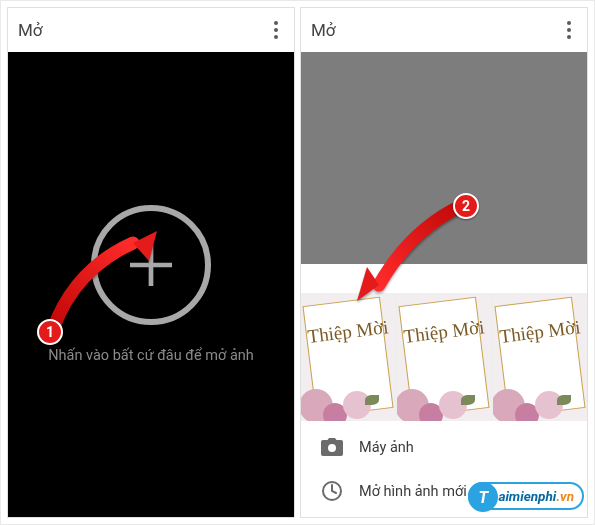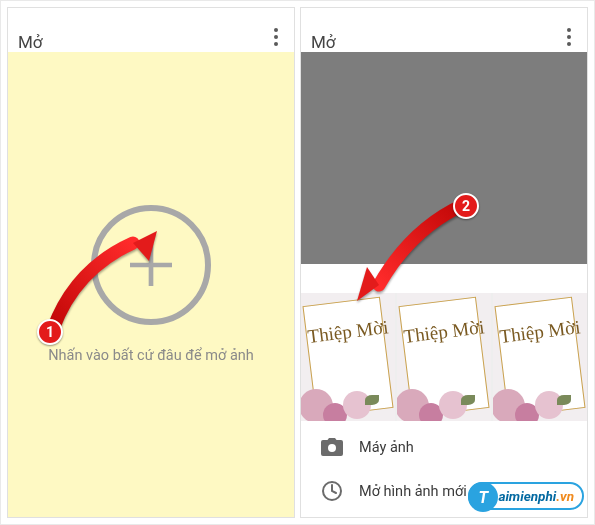--- a/index.html
+++ b/index.html
@@ -1,26 +1,26 @@
 <!DOCTYPE html>
 <html><head>
 <meta charset="utf-8">
 <style>
   *{box-sizing:border-box;margin:0;padding:0;font-family:Roboto,Arial,sans-serif}
   body{background:#fff}
   .stage{width:595px;height:525px;position:relative;border:1px solid #e9e9e9}
   .shot{position:absolute;top:6px;bottom:6px;border:1px solid #e0e0e0;background:#fff;overflow:hidden}
   .shot-left{left:6px;width:288px}
   .shot-right{right:6px;width:288px}
-  .appbar{height:44px;display:flex;align-items:flex-end;justify-content:space-between;padding:0 10px}
+  .appbar{height:44px;display:flex;align-items:center;justify-content:space-between;padding:0 10px}
   .title{font-size:17px;color:#444}
   .dots{display:flex;flex-direction:column;gap:3px;cursor:pointer;padding:6px}
   .dots span{width:4px;height:4px;border-radius:50%;background:#5a5a5a}
   
-  .empty-body{position:absolute;top:44px;left:0;right:0;bottom:0;background:#fef9c3;display:flex;flex-direction:column;align-items:center;justify-content:center}
+  .empty-body{position:absolute;top:44px;left:0;right:0;bottom:0;background:#000000;display:flex;flex-direction:column;align-items:center;justify-content:center}
   .plus-circle{width:120px;height:120px;border-radius:50%;border:6px solid #a8a8a8;display:flex;align-items:center;justify-content:center}
   .plus-circle svg{width:56px;height:56px}
   .hint{margin-top:22px;color:#8a8a8a;font-size:14.5px;text-align:center;padding:0 6px}
   
   .dim{position:absolute;top:44px;left:0;right:0;height:212px;background:#7d7d7d}
   .sheet{position:absolute;left:0;right:0;bottom:0;background:#fff}
   .thumbs{display:flex;gap:2px;height:128px;background:#eee}
   .thumb{flex:1;position:relative;overflow:hidden;cursor:pointer;background:#f2eef0}
   .card-frame{position:absolute;inset:8px;transform:rotate(-7deg);border:1px solid #caa24e;background:linear-gradient(#fff,#fff)}
   .script{position:absolute;top:28px;left:0;right:0;text-align:center;font-family:"Brush Script MT","Segoe Script",cursive;font-size:19px;color:#7a5a22;transform:rotate(-7deg)}

